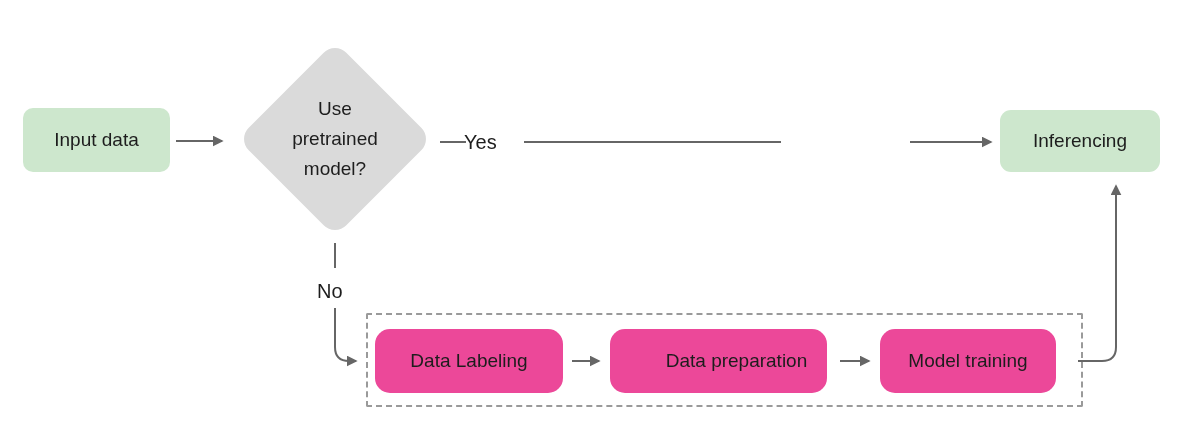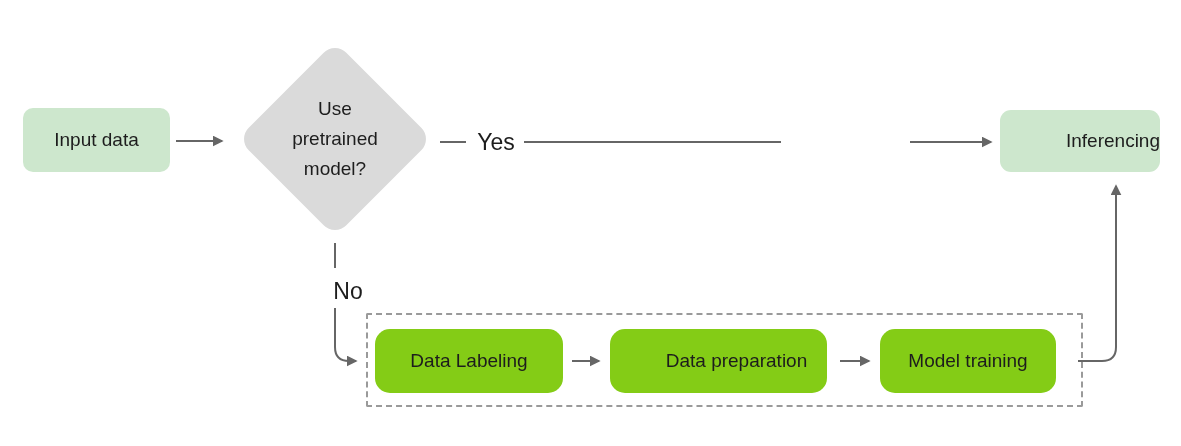--- a/index.html
+++ b/index.html
@@ -31,25 +31,25 @@
     font-size: 19px;
     color: #1d1d1d;
     z-index: 2;
     white-space: nowrap;
   }
   .node.green {
     background: #cde7cd;
     border-radius: 11px;
   }
   .node.blue {
-    background: #84cc16;
+    background: #ec4899;
     border-radius: 15px;
   }
   #node-input-data      { left: 23px;  top: 108px; width: 147px; height: 64px; border-radius: 10px; }
-  #node-inferencing     { left: 1000px; top: 110px; width: 160px; height: 62px; justify-content: flex-end; }
+  #node-inferencing     { left: 1000px; top: 110px; width: 160px; height: 62px; }
   #node-data-labeling   { left: 375px; top: 329px; width: 188px; height: 64px; }
   #node-data-preparation{ left: 610px; top: 329px; width: 181px; height: 64px; padding-left: 36px; }
   #node-model-training  { left: 880px; top: 329px; width: 176px; height: 64px; }
 
   .diamond {
     position: absolute;
     left: 266px; top: 70px;
     width: 138px; height: 138px;
     background: #dadada;
     border-radius: 16px;
@@ -71,23 +71,23 @@
     left: 366px; top: 313px;
     width: 717px; height: 94px;
     border: 2px dashed #9a9a9a;
     box-sizing: border-box;
     border-radius: 2px;
     z-index: 0;
     background: transparent;
   }
   .edge-label {
     position: absolute;
-    font-size: 23px;
+    font-size: 20px;
     line-height: 26px;
-    text-align: center;
+    text-align: left;
     color: #1d1d1d;
     z-index: 3;
     white-space: nowrap;
   }
   #label-yes       { left: 464px; top: 129px; width: 64px; }
   #label-model-run { left: 783px; top: 129px; width: 122px; }
   #label-no        { left: 317px; top: 278px; width: 62px; }
 </style>
 </head>
 <body>

